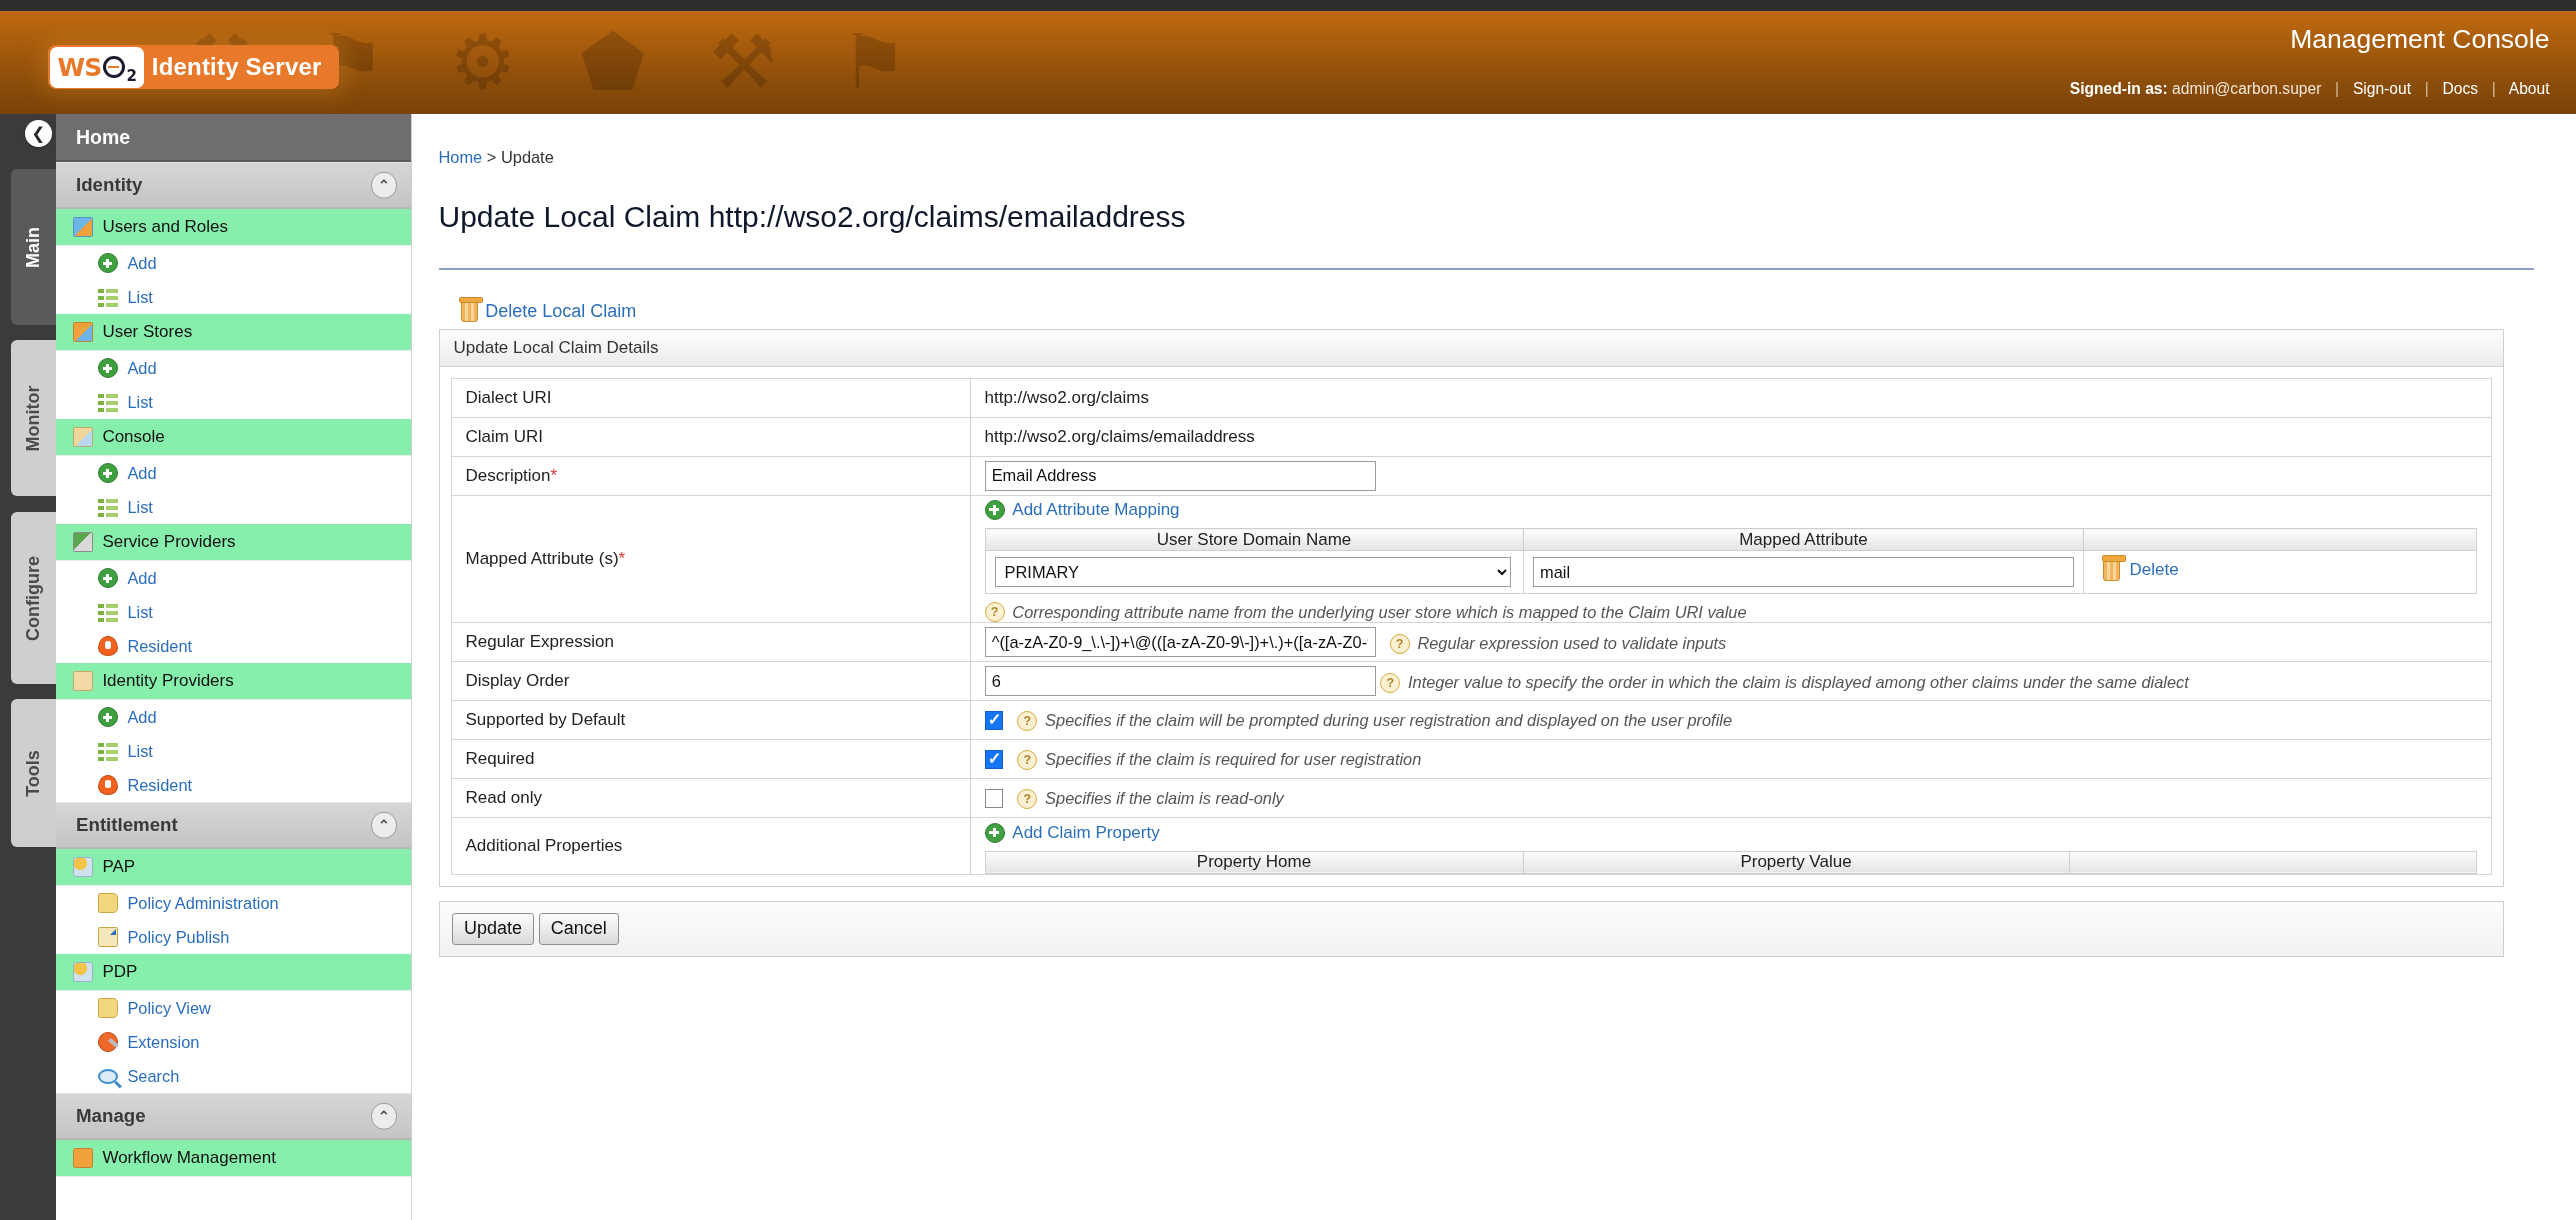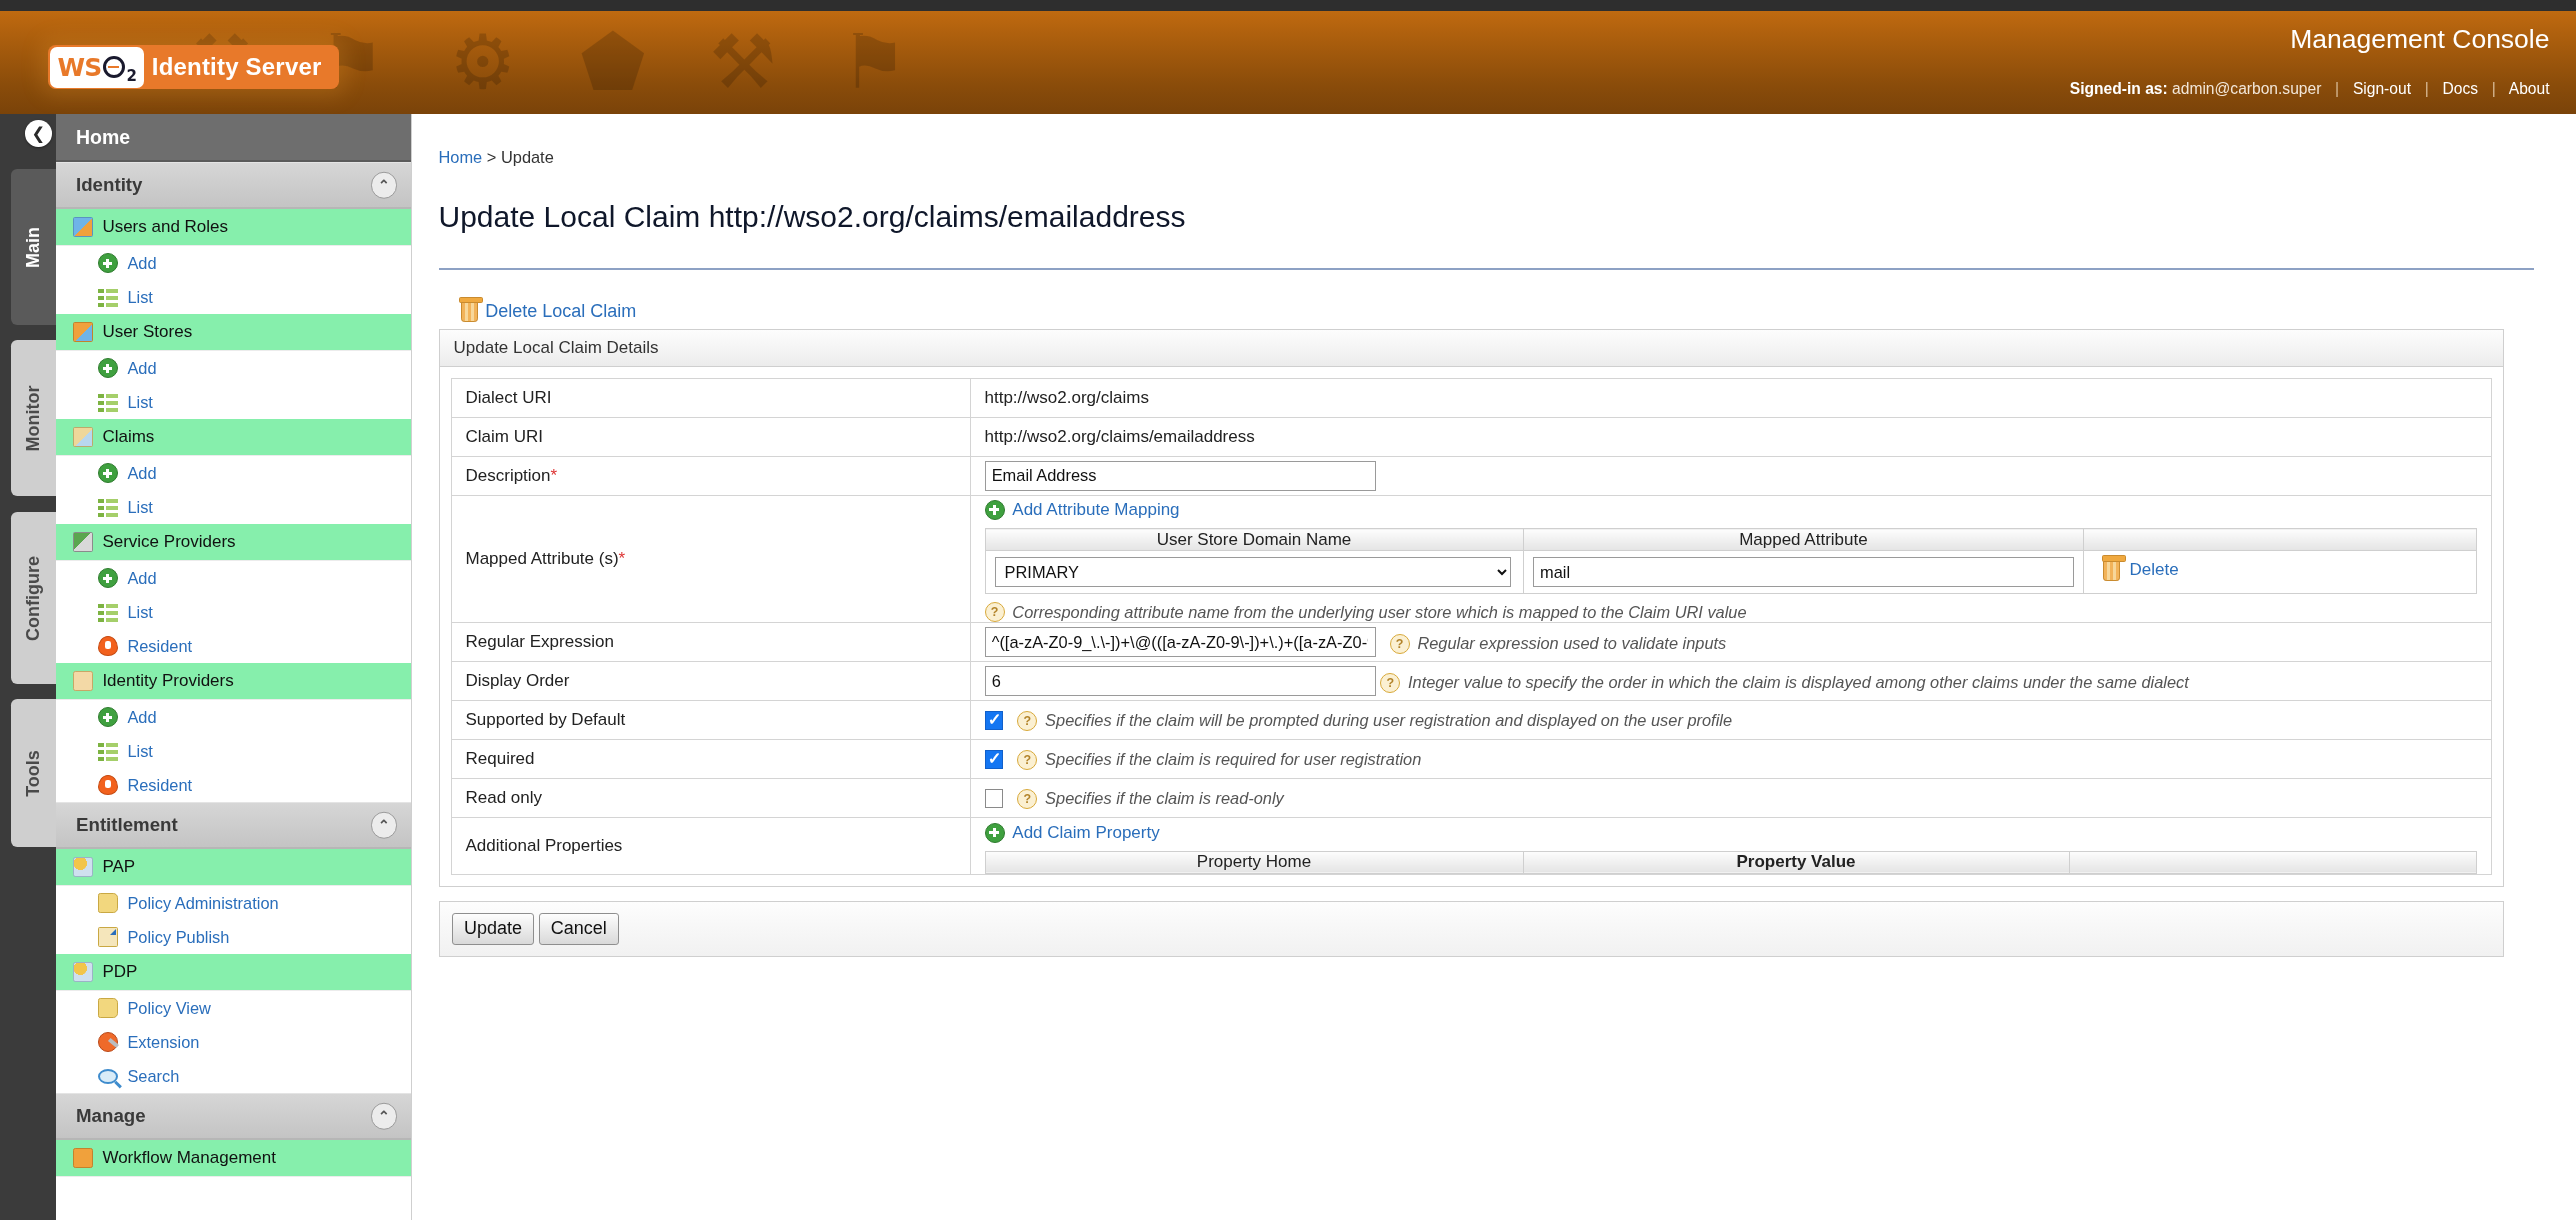--- a/index.html
+++ b/index.html
@@ -363,21 +363,21 @@
       <div class="menu-item">
         <span class="mic ic-add"></span>
         <span>Add</span>
       </div>
       <div class="menu-item">
         <span class="mic ic-list"></span>
         <span>List</span>
       </div>
       <div class="menu-head">
         <span class="mic ic-claims"></span>
-        <span>Claims</span>
+        <span>Console</span>
       </div>
       <div class="menu-item">
         <span class="mic ic-add"></span>
         <span>Add</span>
       </div>
       <div class="menu-item">
         <span class="mic ic-list"></span>
         <span>List</span>
       </div>
       <div class="menu-head">
@@ -600,21 +600,21 @@
             <td class="lbl">Additional Properties</td>
             <td class="val">
               <div class="addlink">
                 <span class="plus"></span>
                 <a href="#">Add Claim Property</a>
               </div>
               <table class="inner">
                 <thead>
                   <tr>
                     <th style="width:538px;">Property Home</th>
-                    <th style="width:546px;font-weight:bold;">Property Value</th>
+                    <th style="width:546px;">Property Value</th>
                     <th></th>
                   </tr>
                 </thead>
               </table>
             </td>
           </tr>
 
         </tbody>
       </table>
     </div>

